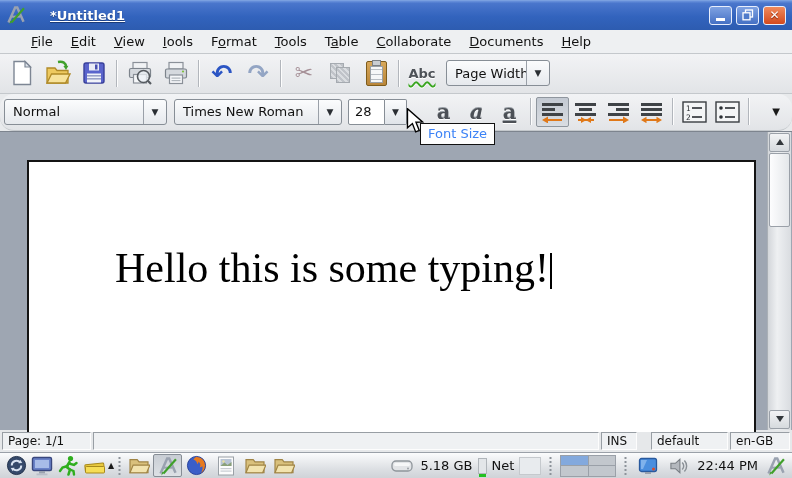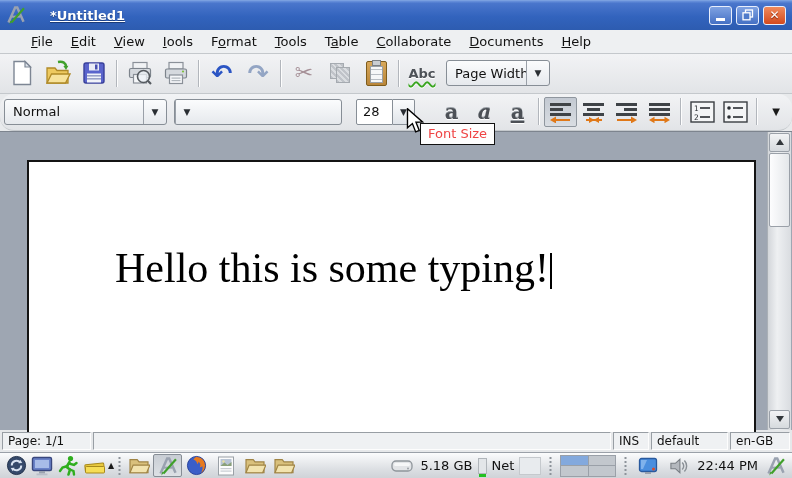--- a/index.html
+++ b/index.html
@@ -87,21 +87,21 @@
   .sthumb{position:absolute;left:1px;top:21px;width:21px;height:74px;background:linear-gradient(90deg,#fdfdfe,#e4e7ea);
      border:1px solid #9aa0a8;border-radius:2px;box-sizing:border-box;}
 
   
   .statusbar{height:22px;background:#e6e8ea;display:flex;align-items:stretch;gap:2px;padding:2px 2px;box-sizing:border-box;}
   .spanel{border:1px solid;border-color:#989ea4 #fdfdfd #fdfdfd #989ea4;background:#eff1f3;
      font-size:12px;display:flex;align-items:center;padding:0 5px;box-sizing:border-box;white-space:nowrap;}
   .sp-page{width:89px;}
   .sp-fill{flex:1;}
   .sp-ins{width:36px;}
-  .sp-style{width:77px;}
+  .sp-style{width:77px;margin-left:12px;}
   .sp-lang{width:60px;}
 
   
   .taskbar{height:26px;background:linear-gradient(#fbfcfd,#dadde1 70%,#cfd3d8);border-top:1px solid #9aa0a8;
      display:flex;align-items:center;padding:0 3px;box-sizing:border-box;}
   .tk-icon{width:26px;height:24px;display:flex;align-items:center;justify-content:center;flex:none;}
   .tk-btn{width:29px;height:23px;display:flex;align-items:center;justify-content:center;flex:none;
      border:1px solid transparent;border-radius:2px;box-sizing:border-box;}
   .tk-btn.active{border:1px solid #868d95;background:linear-gradient(#c8cdd4,#dde1e5);}
   .tk-handle{width:5px;height:18px;margin:0 2px;flex:none;background-image:radial-gradient(#8d939a 35%,transparent 40%);
@@ -112,21 +112,21 @@
   .net-meter{width:9px;height:16px;background:#e3e6e9;border:1px solid #b0b5ba;position:relative;box-sizing:border-box;}
   .net-meter i{position:absolute;left:0;right:0;bottom:-4px;height:3px;background:#23c020;display:block;}
   .net-graph{width:22px;height:18px;background:#e8ebee;border:1px solid #c5c9cd;box-sizing:border-box;}
   .pager{width:56px;height:22px;display:grid;grid-template-columns:1fr 1fr;grid-template-rows:1fr 1fr;gap:1px;
      background:#9aa0a8;border:1px solid #9aa0a8;box-sizing:border-box;flex:none;}
   .pager .cell{background:#c2c7cd;}
   .pager .cell.on{background:#83a9dd;}
 
   
   .tooltip{position:absolute;left:420px;top:123px;background:#fefefe;border:1px solid #111;padding:2px 7px 3px;
-     font-size:13px;color:#ef4444;z-index:50;white-space:nowrap;}
+     font-size:13px;color:#3b82f6;z-index:50;white-space:nowrap;}
   .cursor{position:absolute;left:405px;top:108px;z-index:60;}
   .hidden-defs{position:absolute;width:0;height:0;overflow:hidden;}
 </style>
 </head>
 <body>
 
 <svg class="hidden-defs" aria-hidden="true">
   <defs>
     <symbol id="abilogo" viewBox="0 0 24 24">
       <path d="M3 21 L11 3 L13.5 3 L21 20" fill="none" stroke="#9aa2b0" stroke-width="3"></path>
@@ -252,23 +252,24 @@
       <span class="cb-arrow">▼</span>
     </div>
   </div>
 
   <div class="toolbar tb2">
     <div class="combo" style="width:163px;">
       <span class="cb-text">Normal</span>
       <span class="cb-arrow">▼</span>
     </div>
     <div class="combo" style="width:168px;margin-left:7px;">
+      <span class="cb-text">Times New Roman</span>
       <span class="cb-arrow">▼</span>
     </div>
-    <div class="size-entry" style="margin-left:14px;">
+    <div class="size-entry" style="margin-left:6px;">
       <span>28</span>
     </div>
     <div class="size-arrow">
       <span>▼</span>
     </div>
     <div class="tb-btn" style="margin-left:20px;">
       <span class="fmt-letter">a</span>
     </div>
     <div class="tb-btn">
       <span class="fmt-letter it">a</span>

